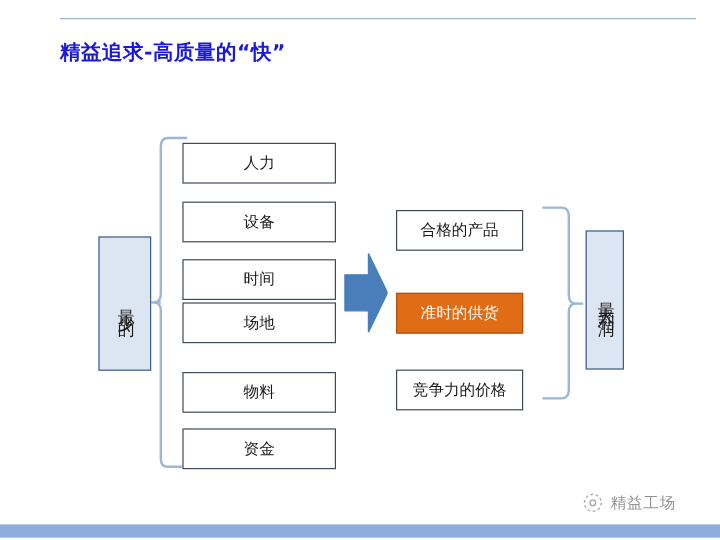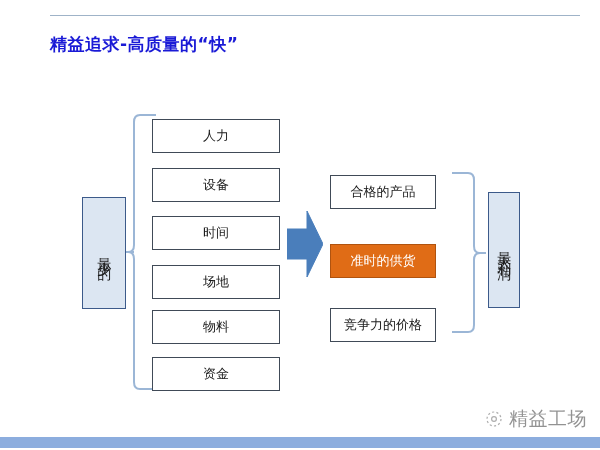--- a/index.html
+++ b/index.html
@@ -84,21 +84,21 @@
 
   
   .res-box {
     left: 152px;
     width: 128px;
     height: 34px;
   }
   #res-0 { top: 119px; }
   #res-1 { top: 168px; }
   #res-2 { top: 216px; }
-  #res-3 { top: 265px; }
+  #res-3 { top: 252px; }
   #res-4 { top: 310px; }
   #res-5 { top: 357px; }
 
   
   .out-box {
     left: 330px;
     width: 106px;
     height: 34px;
   }
   #out-0 { top: 175px; }
@@ -148,21 +148,21 @@
     align-items: center;
     gap: 5px;
     opacity: 0.55;
   }
   .brand-mark {
     width: 20px;
     height: 20px;
     flex: 0 0 20px;
   }
   .brand-text {
-    font-size: 19px;
+    font-size: 13px;
     color: #3a3a3a;
     letter-spacing: 0.5px;
     white-space: nowrap;
   }
 </style>
 </head>
 <body>
 
 <div class="slide">
 

